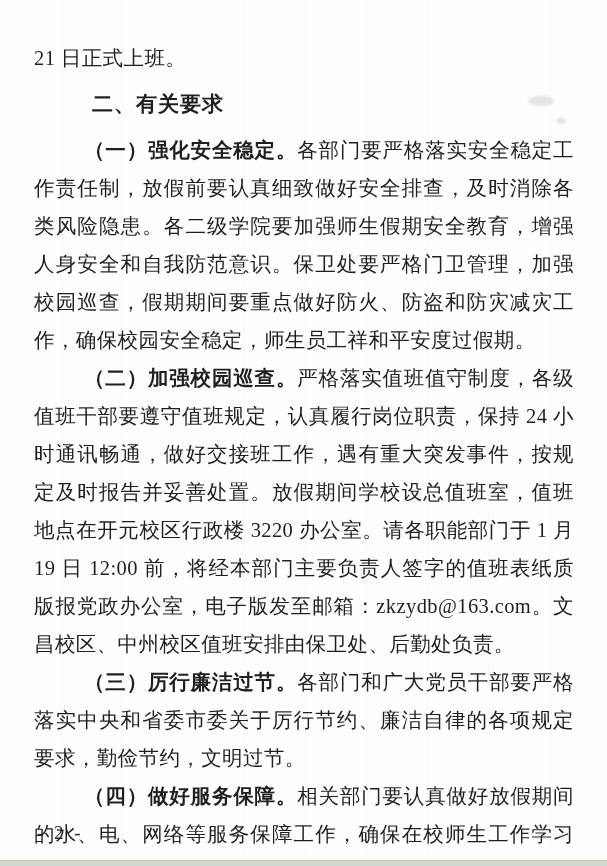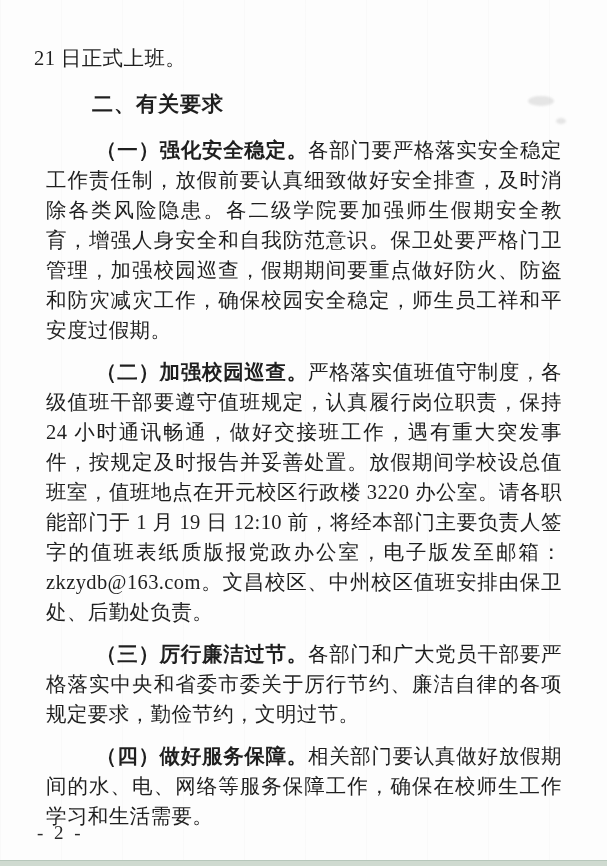--- a/index.html
+++ b/index.html
@@ -35,23 +35,23 @@
   }
   .section-heading {
     margin: 8px;
     padding-left: 50px;
     font-size: 21px;
     line-height: 37.5px;
     font-weight: 700;
     letter-spacing: 1px;
   }
   .para {
-    margin: 12px;
+    margin: 0;
     font-size: 20.5px;
-    line-height: 30px;
+    line-height: 38px;
     text-align: justify;
     text-indent: 50px;
     letter-spacing: 0.4px;
   }
   .para .lead {
     font-weight: 700;
   }
   .page-number {
     position: absolute;
     left: 37px;
@@ -81,21 +81,21 @@
 </head>
 <body>
 
 <div class="content">
   <p class="intro-line">21 日正式上班。</p>
 
   <h2 class="section-heading">二、有关要求</h2>
 
   <p class="para"><span class="lead">（一）强化安全稳定。</span><span>各部门要严格落实安全稳定工作责任制，放假前要认真细致做好安全排查，及时消除各类风险隐患。各二级学院要加强师生假期安全教育，增强人身安全和自我防范意识。保卫处要严格门卫管理，加强校园巡查，假期期间要重点做好防火、防盗和防灾减灾工作，确保校园安全稳定，师生员工祥和平安度过假期。</span></p>
 
-  <p class="para"><span class="lead">（二）加强校园巡查。</span><span>严格落实值班值守制度，各级值班干部要遵守值班规定，认真履行岗位职责，保持 24 小时通讯畅通，做好交接班工作，遇有重大突发事件，按规定及时报告并妥善处置。放假期间学校设总值班室，值班地点在开元校区行政楼 3220 办公室。请各职能部门于 1 月 19 日 12:10 前，将经本部门主要负责人签字的值班表纸质版报党政办公室，电子版发至邮箱：zkzydb@163.com。文昌校区、中州校区值班安排由保卫处、后勤处负责。</span></p>
+  <p class="para"><span class="lead">（二）加强校园巡查。</span><span>严格落实值班值守制度，各级值班干部要遵守值班规定，认真履行岗位职责，保持 24 小时通讯畅通，做好交接班工作，遇有重大突发事件，按规定及时报告并妥善处置。放假期间学校设总值班室，值班地点在开元校区行政楼 3220 办公室。请各职能部门于 1 月 19 日 12:00 前，将经本部门主要负责人签字的值班表纸质版报党政办公室，电子版发至邮箱：zkzydb@163.com。文昌校区、中州校区值班安排由保卫处、后勤处负责。</span></p>
 
   <p class="para"><span class="lead">（三）厉行廉洁过节。</span><span>各部门和广大党员干部要严格落实中央和省委市委关于厉行节约、廉洁自律的各项规定要求，勤俭节约，文明过节。</span></p>
 
   <p class="para"><span class="lead">（四）做好服务保障。</span><span>相关部门要认真做好放假期间的水、电、网络等服务保障工作，确保在校师生工作学习和生活需要。</span></p>
 </div>
 
 <div class="page-number">- 2 -</div>
 
 <div class="scan-artifact artifact-1"></div>
 <div class="scan-artifact artifact-2"></div>

